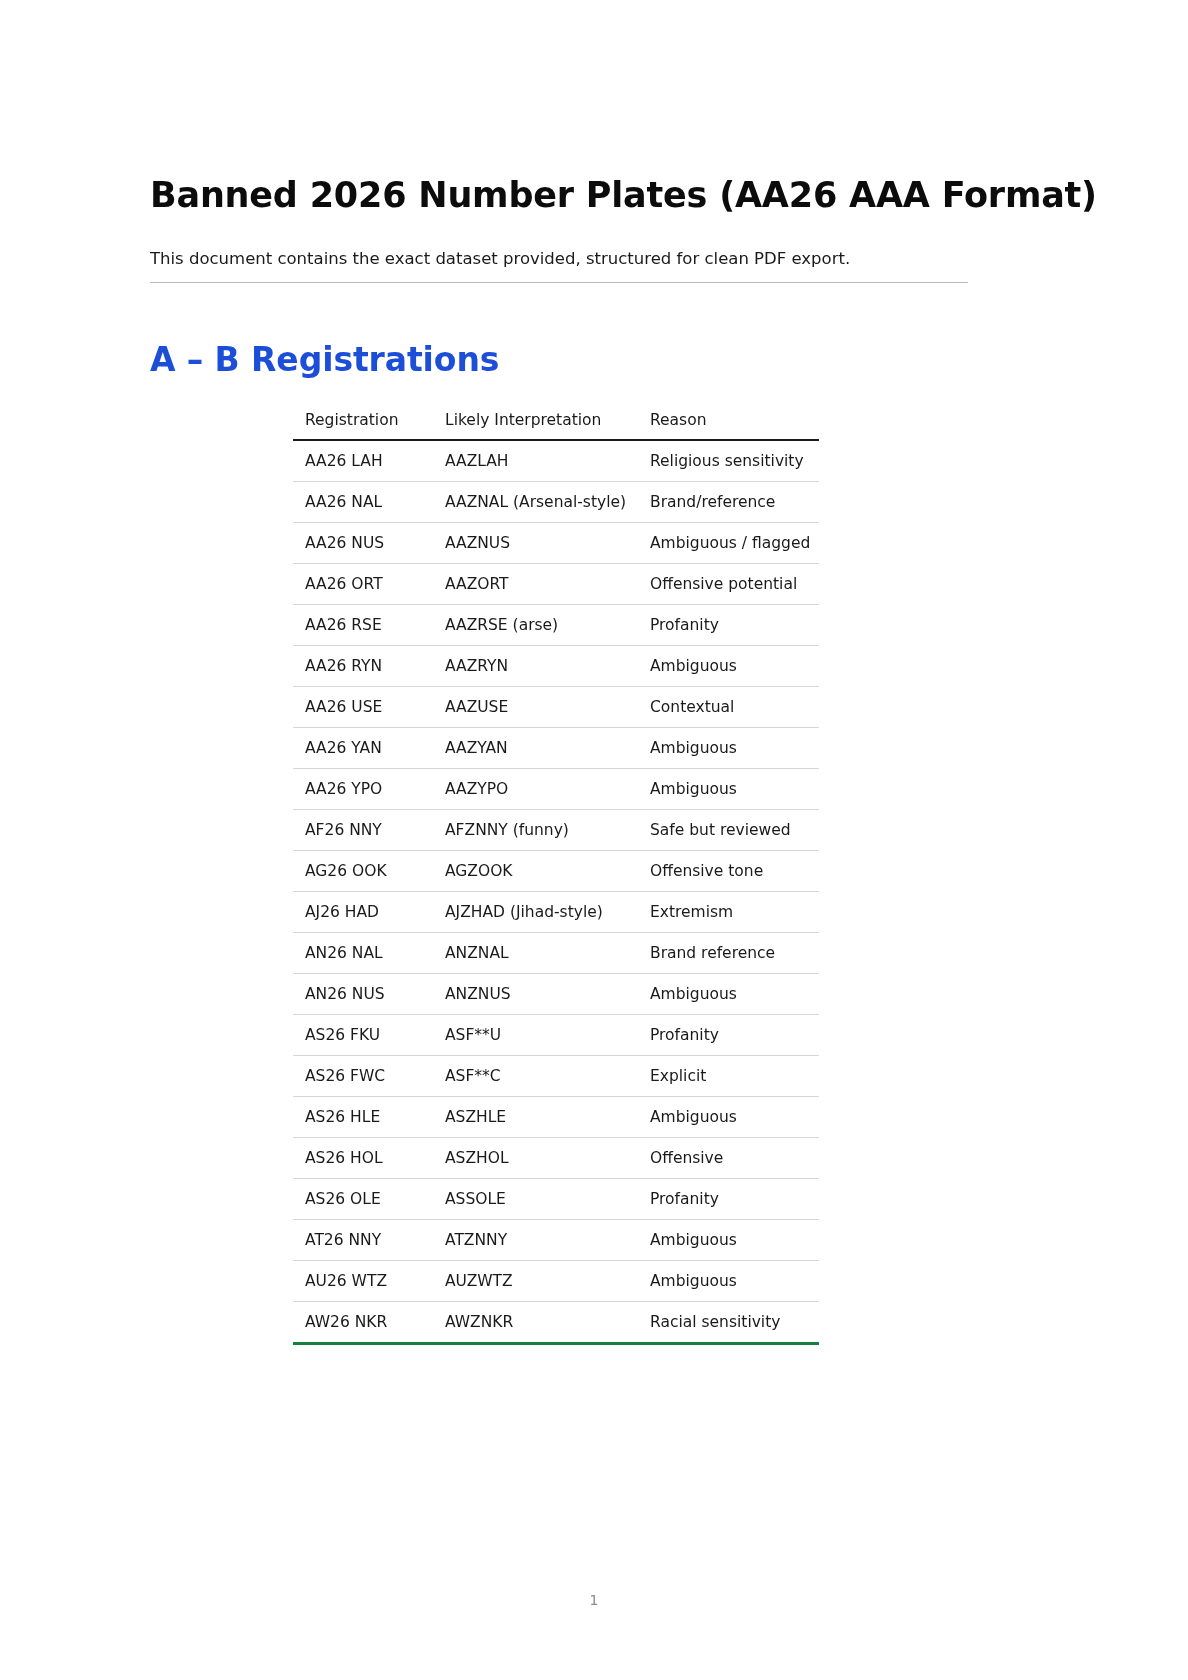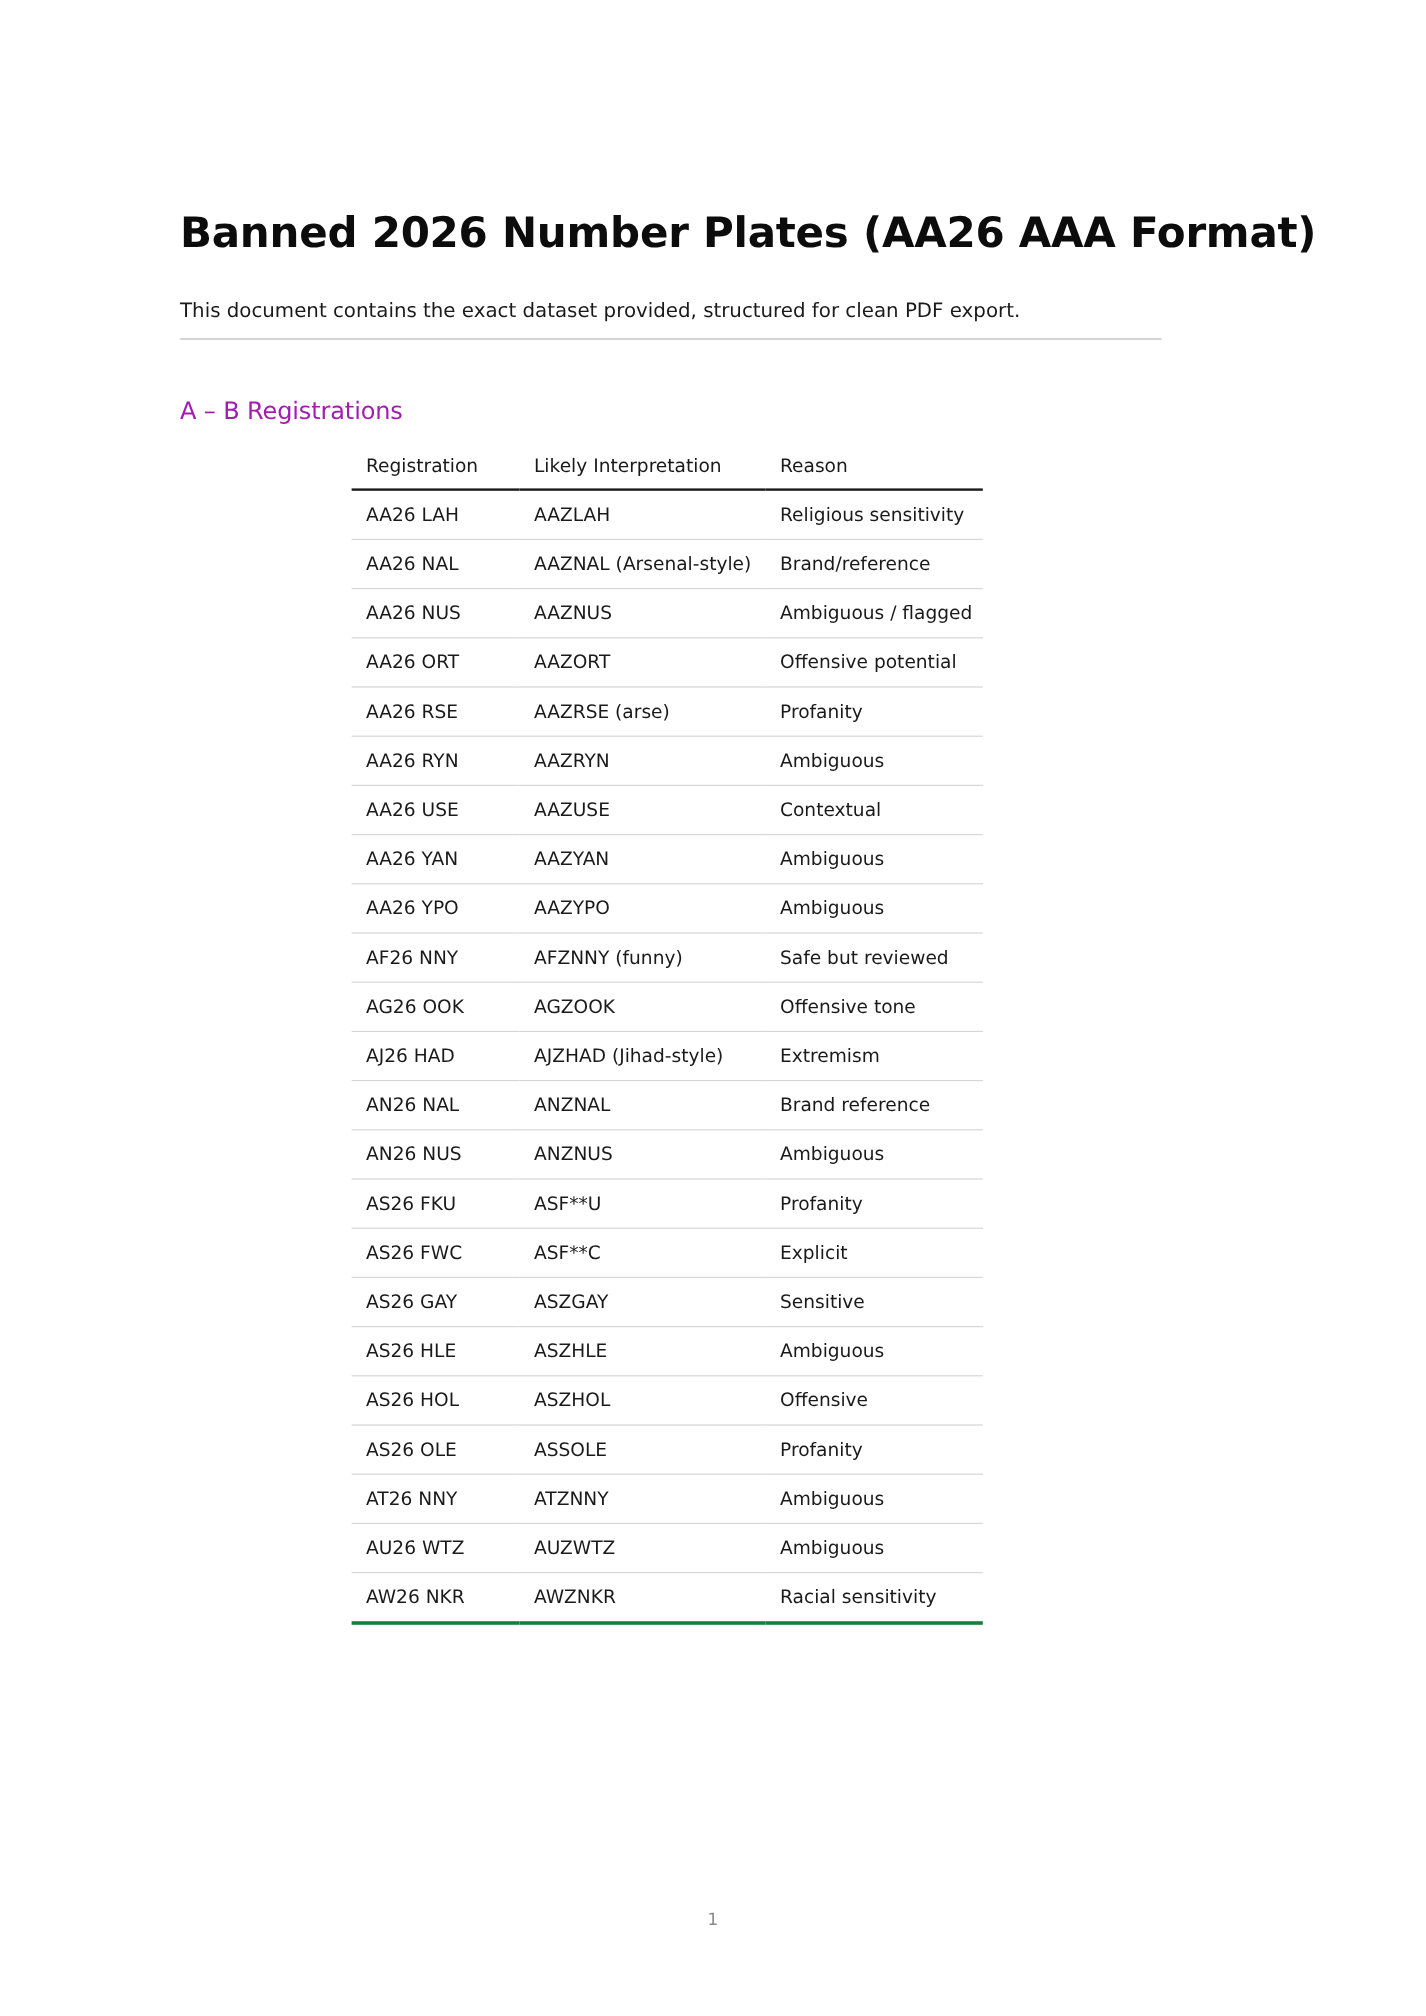--- a/index.html
+++ b/index.html
@@ -55,38 +55,39 @@
     top: 282px;
     width: 818px;
     height: 1px;
     background: #b8b8b8;
   }
 
   .section-heading {
     position: absolute;
     left: 150px;
     top: 313px;
-    font-size: 20px;
-    font-weight: normal;
-    color: #a21caf;
+    font-size: 33px;
+    font-weight: bold;
+    color: #1d4ed8;
     letter-spacing: -0.1px;
   }
 
   .table-wrap {
     position: absolute;
     left: 293px;
     top: 375px;
     width: 526px;
   }
 
   table.plates {
     border-collapse: collapse;
     width: 526px;
     table-layout: fixed;
     font-size: 15.5px;
+    margin-top: 32px;
   }
 
   table.plates col.c-reg { width: 140px; }
   table.plates col.c-interp { width: 205px; }
   table.plates col.c-reason { width: 181px; }
 
   table.plates thead th {
     text-align: left;
     font-weight: normal;
     color: #1a1a1a;
@@ -223,25 +224,20 @@
             <td>AS26 FKU</td>
             <td>ASF**U</td>
             <td>Profanity</td>
           </tr>
           <tr>
             <td>AS26 FWC</td>
             <td>ASF**C</td>
             <td>Explicit</td>
           </tr>
           <tr>
-            <td>AS26 GAY</td>
-            <td>ASZGAY</td>
-            <td>Sensitive</td>
-          </tr>
-          <tr>
             <td>AS26 HLE</td>
             <td>ASZHLE</td>
             <td>Ambiguous</td>
           </tr>
           <tr>
             <td>AS26 HOL</td>
             <td>ASZHOL</td>
             <td>Offensive</td>
           </tr>
           <tr>

